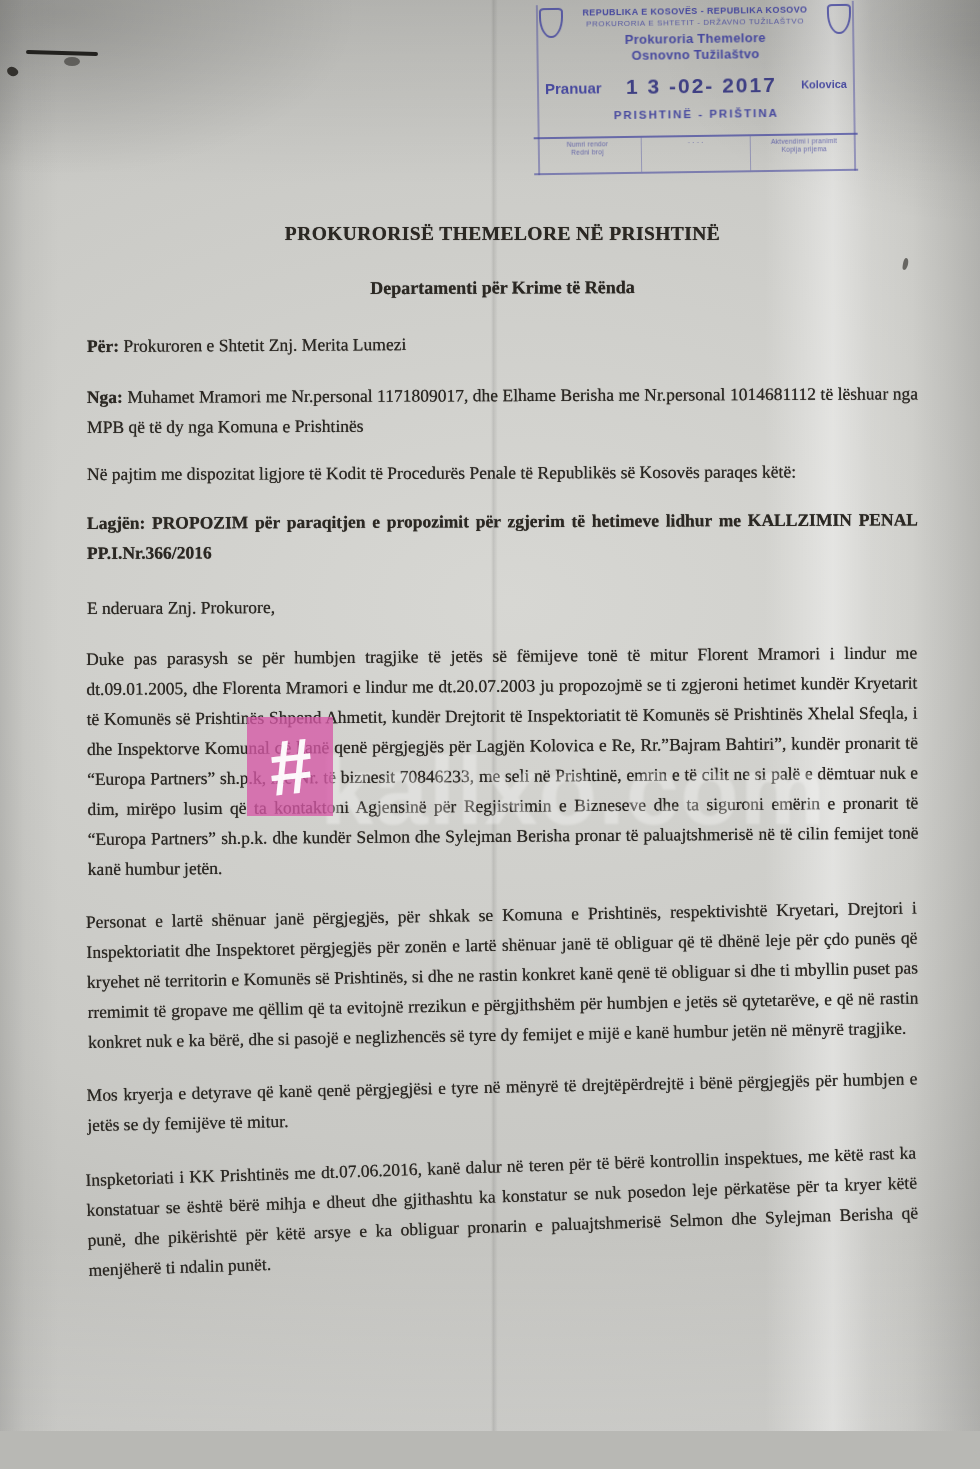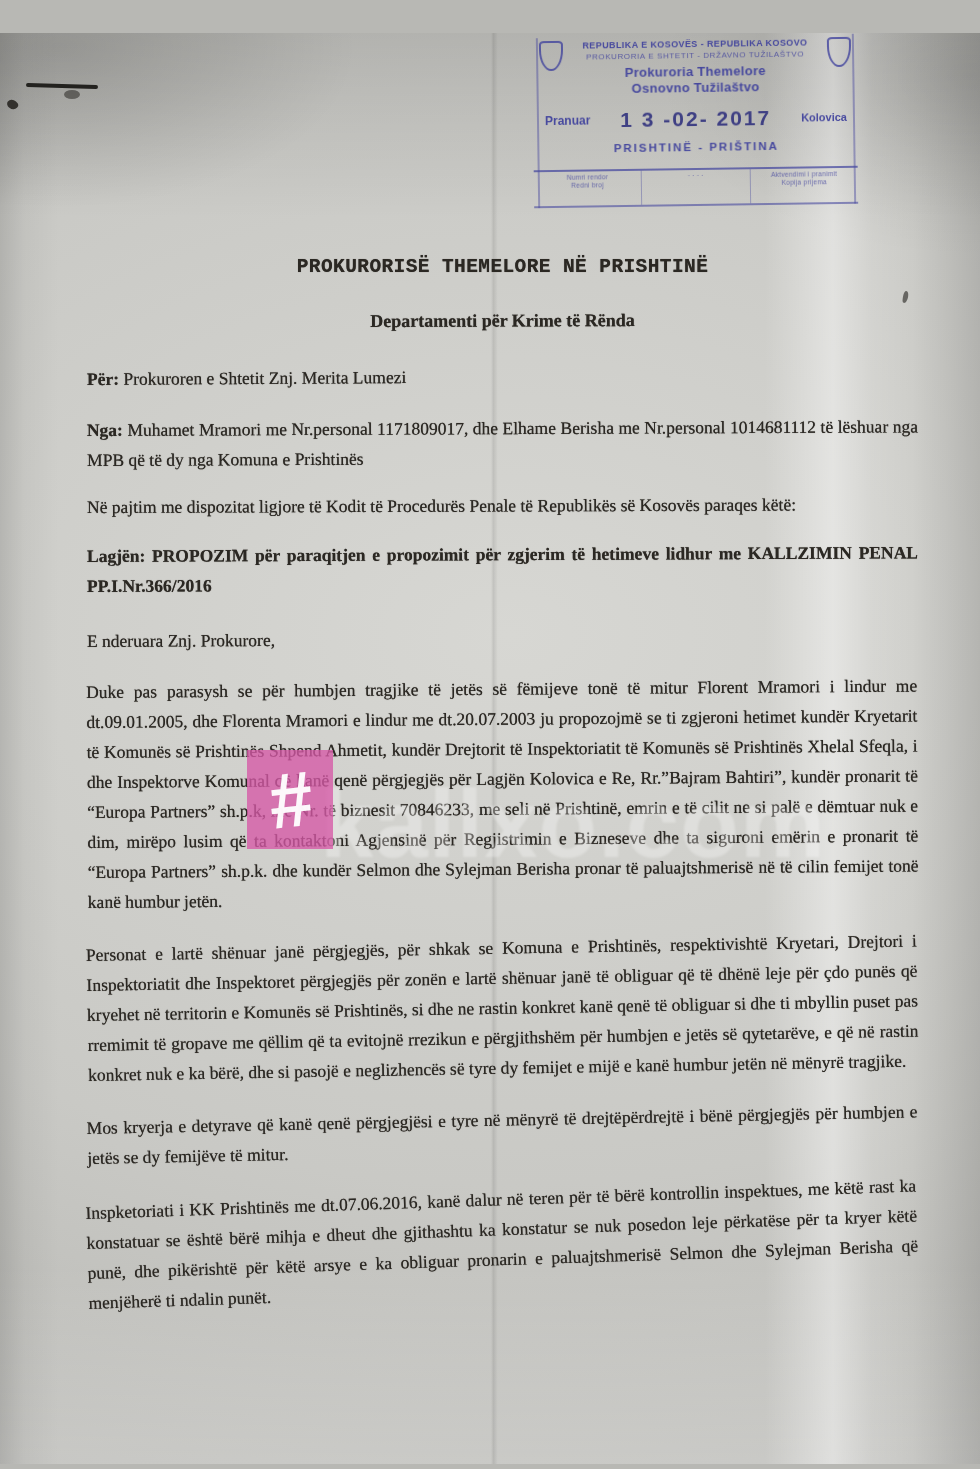--- a/index.html
+++ b/index.html
@@ -12,21 +12,20 @@
       linear-gradient(90deg, rgba(0,0,0,.12) 0, rgba(0,0,0,.04) 2.5%, rgba(0,0,0,0) 6%),
       linear-gradient(90deg, rgba(0,0,0,0) 0 50.1%, rgba(0,0,0,.09) 50.35%, rgba(0,0,0,0) 50.8%),
       linear-gradient(90deg, rgba(0,0,0,0) 0 78%, rgba(255,255,255,.42) 85%, rgba(255,255,255,.12) 89%, rgba(0,0,0,0) 93%),
       linear-gradient(90deg, rgba(0,0,0,0) 0 93%, rgba(0,0,0,.07) 97%, rgba(0,0,0,.13) 100%),
       linear-gradient(180deg, rgba(0,0,0,.10) 0, rgba(0,0,0,0) 13%),
       linear-gradient(180deg, rgba(0,0,0,0) 86%, rgba(255,255,255,.20) 100%),
       radial-gradient(ellipse 480px 260px at 6% 1%, rgba(0,0,0,.16), rgba(0,0,0,0) 62%),
       radial-gradient(ellipse 520px 300px at 99% 3%, rgba(0,0,0,.10), rgba(0,0,0,0) 60%),
       radial-gradient(ellipse 1500px 1000px at 52% 42%, #d7d7d3 0%, #c9c9c5 55%, #b5b5b1 100%);
     background-color:#c2c2be;
-    margin-top:33px;
   }
   
   .mark-line{position:absolute;left:26px;top:51px;width:72px;height:4px;background:#23221f;border-radius:2px;transform:rotate(1.5deg);}
   .mark-blob{position:absolute;left:64px;top:57px;width:16px;height:9px;background:rgba(40,38,34,.55);border-radius:50%;}
   .mark-dot{position:absolute;left:7px;top:67px;width:11px;height:9px;background:#33312d;border-radius:60% 40% 55% 45%;transform:rotate(40deg);}
   .mark-speck{position:absolute;left:903px;top:258px;width:5px;height:12px;background:rgba(60,58,54,.7);border-radius:50% 50% 60% 40%;transform:rotate(10deg);}
   
   .stamp{
     position:absolute;left:537px;top:3px;width:318px;height:170px;
     color:#3d3f9c;transform:rotate(-.8deg);transform-origin:50% 50%;
@@ -38,21 +37,21 @@
   .stamp .vl-r{right:0;}
   .stamp .shield{position:absolute;top:3px;width:24px;height:30px;border:2.5px solid rgba(61,63,156,.85);
     border-radius:20% 20% 50% 50%/12% 12% 70% 70%;box-sizing:border-box;}
   .stamp .sh-l{left:3px;}
   .stamp .sh-r{right:3px;}
   .st-l1{font-size:9px;font-weight:bold;letter-spacing:.4px;margin-top:3px;}
   .st-l2{font-size:8px;letter-spacing:.6px;margin-top:2px;opacity:.85;}
   .st-l3{font-size:13px;font-weight:bold;margin-top:4px;letter-spacing:.3px;}
   .st-l4{font-size:13px;font-weight:bold;margin-top:1px;letter-spacing:.3px;}
   .st-daterow{display:flex;align-items:center;justify-content:space-between;margin-top:12px;padding:0 8px;}
-  .st-pranuar{font-size:12px;font-weight:bold;}
+  .st-pranuar{font-size:15px;font-weight:bold;}
   .st-date{font-size:21px;font-weight:bold;letter-spacing:2px;color:#34357f;}
   .st-primljeno{font-size:11px;font-weight:bold;}
   .st-city{font-size:11.5px;font-weight:bold;letter-spacing:2px;margin-top:10px;}
   .st-table{position:absolute;left:-4px;right:-2px;bottom:0;height:34px;
     border-top:2.5px solid rgba(61,63,156,.75);border-bottom:2.5px solid rgba(61,63,156,.6);
     display:flex;}
   .st-cell{flex:1;border-right:1.5px solid rgba(61,63,156,.5);padding-top:2px;font-size:6.5px;line-height:8px;
     letter-spacing:.3px;opacity:.8;filter:blur(.3px);}
   .st-cell:last-child{border-right:none;}
   
@@ -61,21 +60,21 @@
   .wm-hash{font-family:"Liberation Sans","DejaVu Sans",sans-serif;font-weight:bold;font-style:italic;
     font-size:78px;color:rgba(255,255,255,.95);transform:rotate(-6deg);line-height:1;}
   .wm-site{position:absolute;left:320px;top:736px;width:640px;
     font-family:"Liberation Sans","DejaVu Sans",sans-serif;font-weight:bold;
     font-size:96px;letter-spacing:1px;color:rgba(255,255,255,.30);filter:blur(1.2px);
     white-space:nowrap;pointer-events:none;}
   
   .content{position:absolute;left:87px;top:219px;width:831px;font-size:17.5px;line-height:30px;
     text-shadow:0 0 .7px rgba(43,40,35,.85);}
   .blk{transform-origin:0 50%;}
-  .t-title{text-align:center;font-weight:bold;font-size:19.5px;letter-spacing:.4px;margin-bottom:25px;font-family:Liberation Mono, monospace;}
+  .t-title{text-align:center;font-weight:bold;font-size:19.5px;letter-spacing:.4px;margin-bottom:25px;}
   .t-sub{text-align:center;font-weight:bold;font-size:18px;margin-bottom:27px;transform:rotate(-.2deg);}
   .just{text-align:justify;}
   .b{font-weight:bold;}
   .line-to{margin-bottom:21px;transform:rotate(-.35deg);}
   .p-from{margin-bottom:17px;transform:rotate(-.25deg);}
   .p-intro{margin-bottom:19px;transform:rotate(-.2deg);}
   .p-subject{margin-bottom:25px;font-weight:bold;transform:rotate(-.25deg);}
   .p-salut{margin-bottom:21px;transform:rotate(-.3deg);}
   .p1{margin-bottom:23px;transform:rotate(-.45deg);}
   .p2{margin-bottom:23px;transform:rotate(-1deg);}

